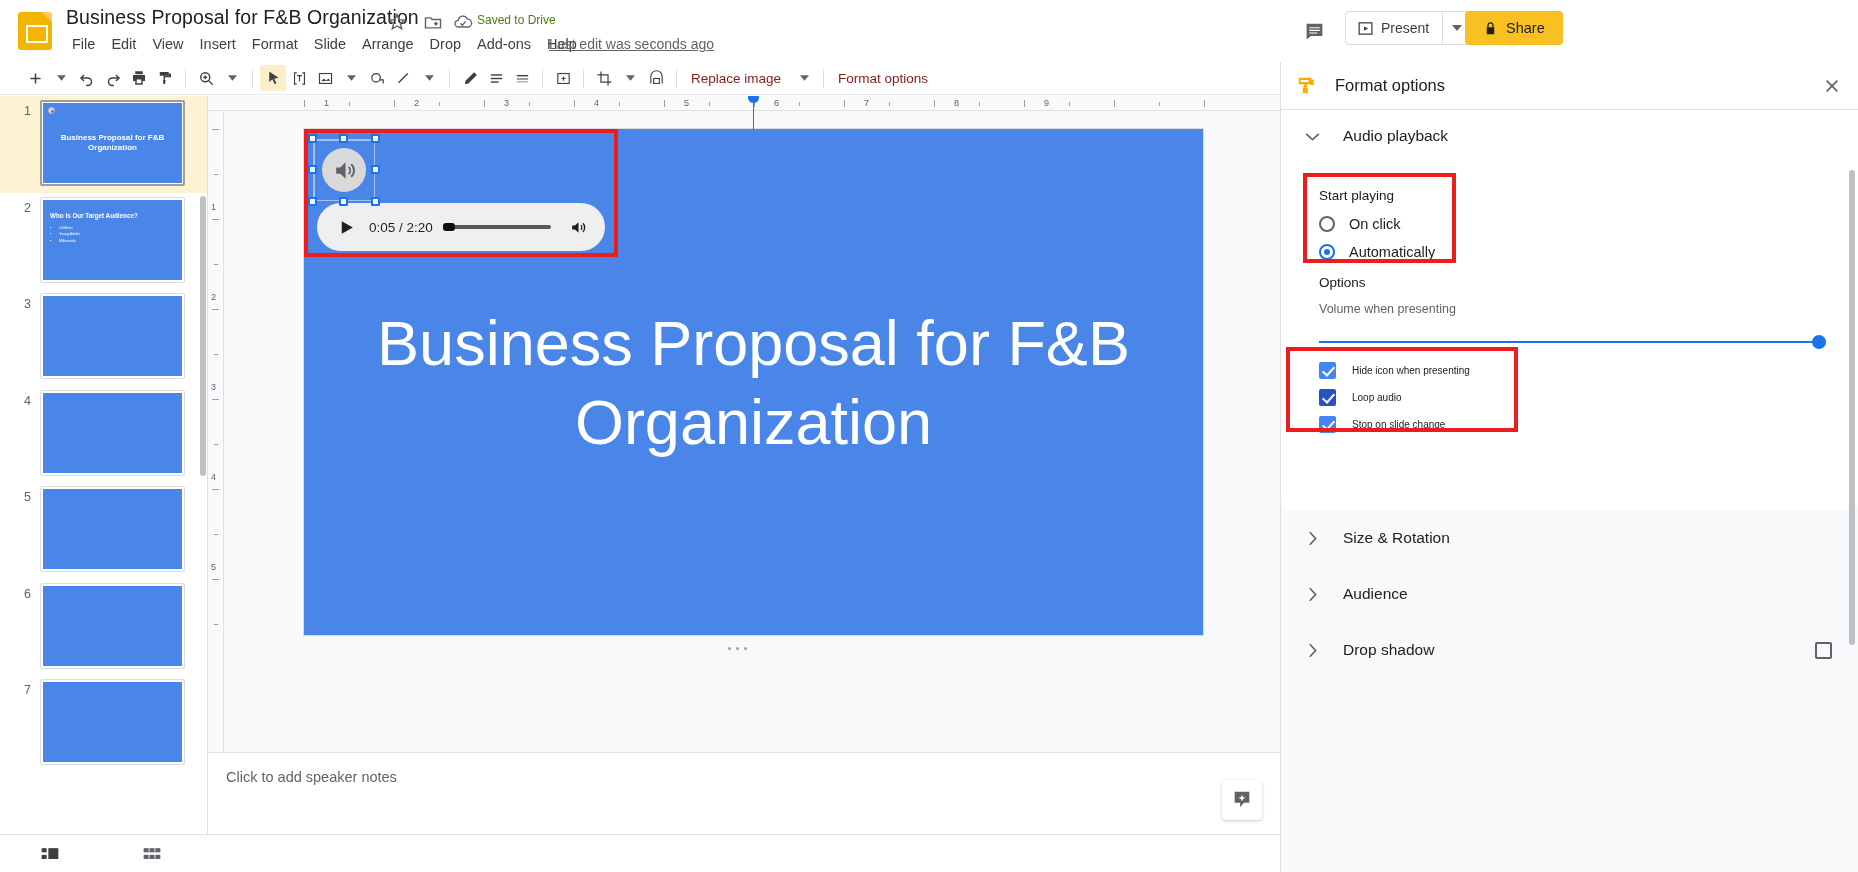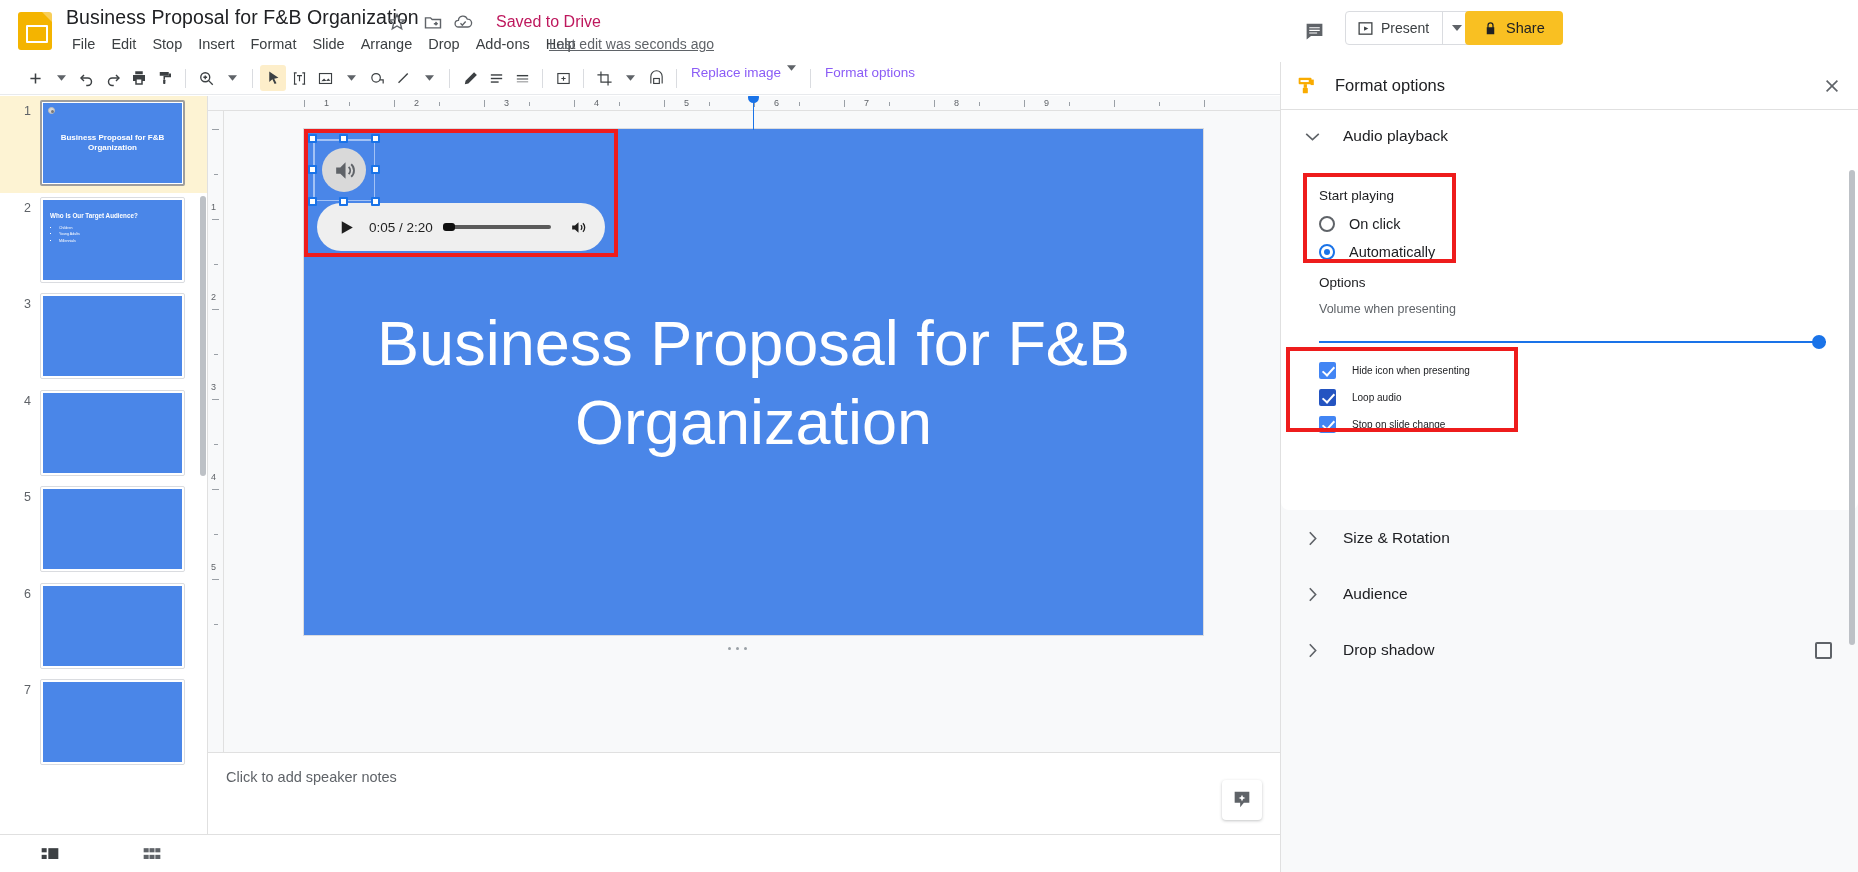--- a/index.html
+++ b/index.html
@@ -38,22 +38,22 @@
     white-space: nowrap;
   }
   .hdr-icon {
     position: absolute; top: 12px; width: 20px; height: 20px;
     color: #5f6368; cursor: pointer;
   }
   #star-icon { left: 387px; }
   #move-icon { left: 423px; }
   #cloud-icon { left: 453px; cursor: default; }
   #saved-text {
-    position: absolute; left: 496px; top: 13px;
-    font-size: 16px; color: #be185d; white-space: nowrap;
+    position: absolute; left: 477px; top: 13px;
+    font-size: 12px; color: #4d7c0f; white-space: nowrap;
   }
   #menubar {
     position: absolute; left: 64px; top: 34px;
     display: flex; align-items: center; gap: 0px;
   }
   .menu-item {
     font-size: 14.5px; color: #3c4043;
     padding: 2px 8px; border-radius: 4px; cursor: pointer;
     white-space: nowrap;
   }
@@ -102,23 +102,23 @@
     display: flex; align-items: center; justify-content: center;
     border-radius: 3px; cursor: pointer; color: #3c4043;
     padding: 0 3px;
   }
   .tb.active { background: #fdeeca; }
   .tb-arrow { width: 13px; }
   .tb-sep {
     width: 1px; height: 19px; background: #dadce0; margin: 0 7px;
   }
   .tb-text {
-    font-size: 13.5px; color: #8b5cf6; white-space: nowrap;
-    padding: 0 7px; height: 26px; display: flex; align-items: flex-start;
-    border-radius: 3px; cursor: pointer;
+    font-size: 13.5px; color: #7f1d1d; white-space: nowrap;
+    padding: 0 7px; height: 26px; display: flex; align-items: center;
+    border-radius: 3px; cursor: pointer; gap: 13px;
   }
   #collapse-btn {
     position: absolute; right: 14px; top: 4px;
     width: 26px; height: 26px; display: flex; align-items: center;
     justify-content: center; cursor: pointer; border-radius: 3px;
   }
 
   
   #filmstrip {
     position: absolute; left: 0; top: 96px; width: 208px; bottom: 38px;
@@ -460,21 +460,21 @@
     <svg viewBox="0 0 24 24" width="20" height="20" fill="none" stroke="#5f6368" stroke-width="1.6">
       <path d="M6.5 18a4 4 0 0 1 0-8 5.5 5.5 0 0 1 10.6-1.5A3.9 3.9 0 0 1 18 18Z"></path>
       <path d="M9 13.6l2.2 2.2 4-4.4"></path>
     </svg>
   </div>
   <div id="saved-text">Saved to Drive</div>
 
   <div id="menubar">
     <div class="menu-item">File</div>
     <div class="menu-item">Edit</div>
-    <div class="menu-item">Stop</div>
+    <div class="menu-item">View</div>
     <div class="menu-item">Insert</div>
     <div class="menu-item">Format</div>
     <div class="menu-item">Slide</div>
     <div class="menu-item">Arrange</div>
     <div class="menu-item">Drop</div>
     <div class="menu-item">Add-ons</div>
     <div class="menu-item">Help</div>
   </div>
   <div id="last-edit">Last edit was seconds ago</div>
 

